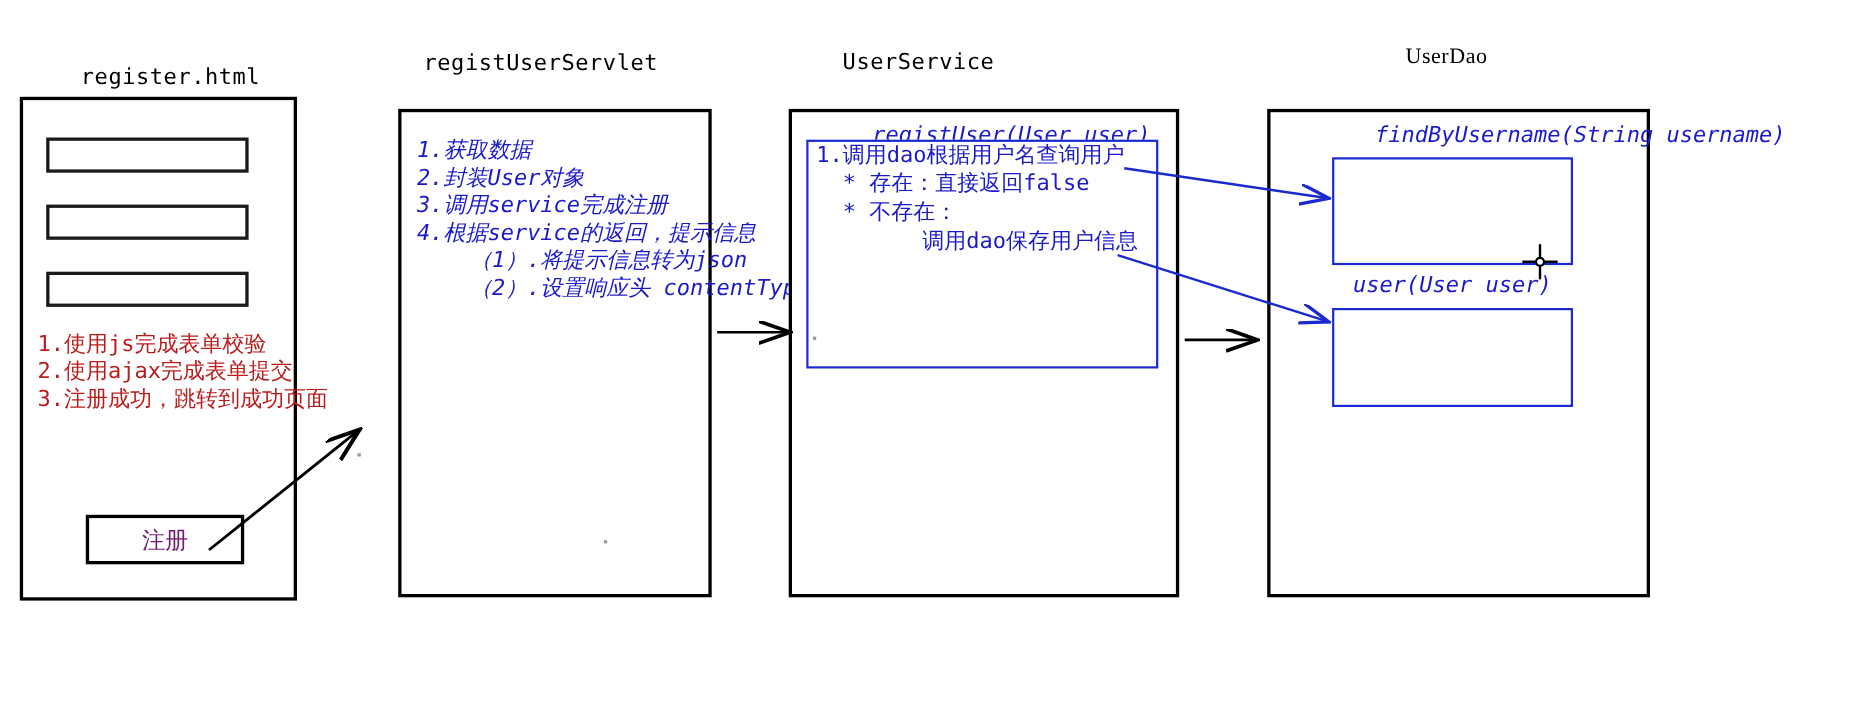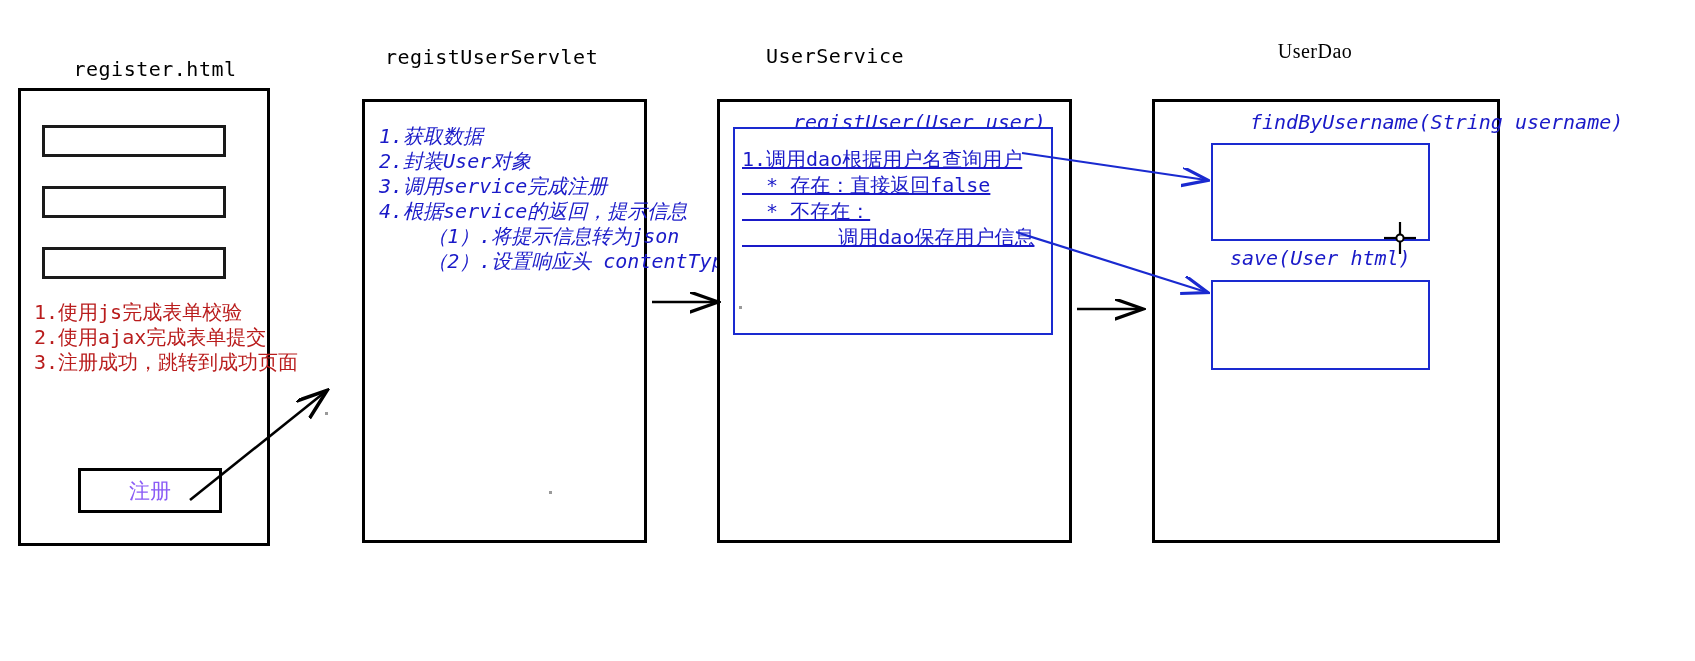--- a/index.html
+++ b/index.html
@@ -7,21 +7,21 @@
        font-family:"DejaVu Sans Mono","Liberation Mono",monospace;}
   .stage{position:absolute;left:0;top:0;width:1685px;height:661px;}
   .svg-layer{position:absolute;left:0;top:0;width:1695px;height:661px;}
 
   .col-title{position:absolute;color:#000;font-size:20px;letter-spacing:.5px;
              white-space:nowrap;text-align:center;}
 
   .panel{position:absolute;border:3px solid #000;background:#fff;box-sizing:border-box;}
   .field{position:absolute;border:3px solid #1a1a1a;background:#fff;box-sizing:border-box;}
   .btn{position:absolute;border:3px solid #000;background:#fff;box-sizing:border-box;
-       display:flex;align-items:center;justify-content:center;color:#8b5cf6;font-size:21px;}
+       display:flex;align-items:center;justify-content:center;color:#701a75;font-size:21px;}
 
   .blue-txt{position:absolute;color:#1a1ac8;white-space:pre;line-height:23px;font-size:20px;}
   .blue-box{position:absolute;border:2px solid #1a2ad0;background:#fff;box-sizing:border-box;}
   .method-label{position:absolute;color:#1a1ac8;font-size:20px;white-space:nowrap;font-style:italic;}
 
   .notes{position:absolute;color:#b91c1c;font-size:20px;line-height:24px;white-space:pre;}
 
   .speck{position:absolute;width:3px;height:3px;background:#9a9a9a;}
 </style>
 </head>
@@ -61,34 +61,34 @@
     （2）.设置响应头 contentType</div>
 
   <div class="speck" style="left:549px; top:491px;"></div>
 
   <div class="panel" style="left:717px; top:99px; width:355px; height:444px;"></div>
 
   <div class="method-label" style="left:793px; top:110px;">registUser(User user)</div>
 
   <div class="blue-box" style="left:733px; top:127px; width:320px; height:208px;"></div>
 
-  <div class="blue-txt" style="left:742px; top:146px; line-height:26px;text-decoration:underline;">1.调用dao根据用户名查询用户
+  <div class="blue-txt" style="left:742px; top:127px; line-height:26px;">1.调用dao根据用户名查询用户
   * 存在：直接返回false
   * 不存在：
         调用dao保存用户信息</div>
 
   <div class="speck" style="left:739px; top:306px;"></div>
 
   <div class="panel" style="left:1152px; top:99px; width:348px; height:444px;"></div>
 
   <div class="method-label" style="left:1232px; top:110px;margin-left:18px;">findByUsername(String username)</div>
 
   <div class="blue-box" style="left:1211px; top:143px; width:219px; height:98px;"></div>
 
-  <div class="method-label" style="left:1230px; top:246px;">save(User html)</div>
+  <div class="method-label" style="left:1230px; top:246px;">user(User user)</div>
 
   <div class="blue-box" style="left:1211px; top:280px; width:219px; height:90px;"></div>
 
   <svg class="svg-layer" viewBox="0 0 1695 661" xmlns="http://www.w3.org/2000/svg">
     <defs>
       <marker id="arrowBlack" markerWidth="13" markerHeight="13" refX="11" refY="4.2" orient="auto" markerUnits="strokeWidth">
         <path d="M0,0 L12,4.2 L0,8.4" fill="none" stroke="#000" stroke-width="1.4"></path>
       </marker>
       <marker id="arrowBlue" markerWidth="13" markerHeight="13" refX="11" refY="4.2" orient="auto" markerUnits="strokeWidth">
         <path d="M0,0 L12,4.2 L0,8.4" fill="none" stroke="#1a2ad0" stroke-width="1.4"></path>

